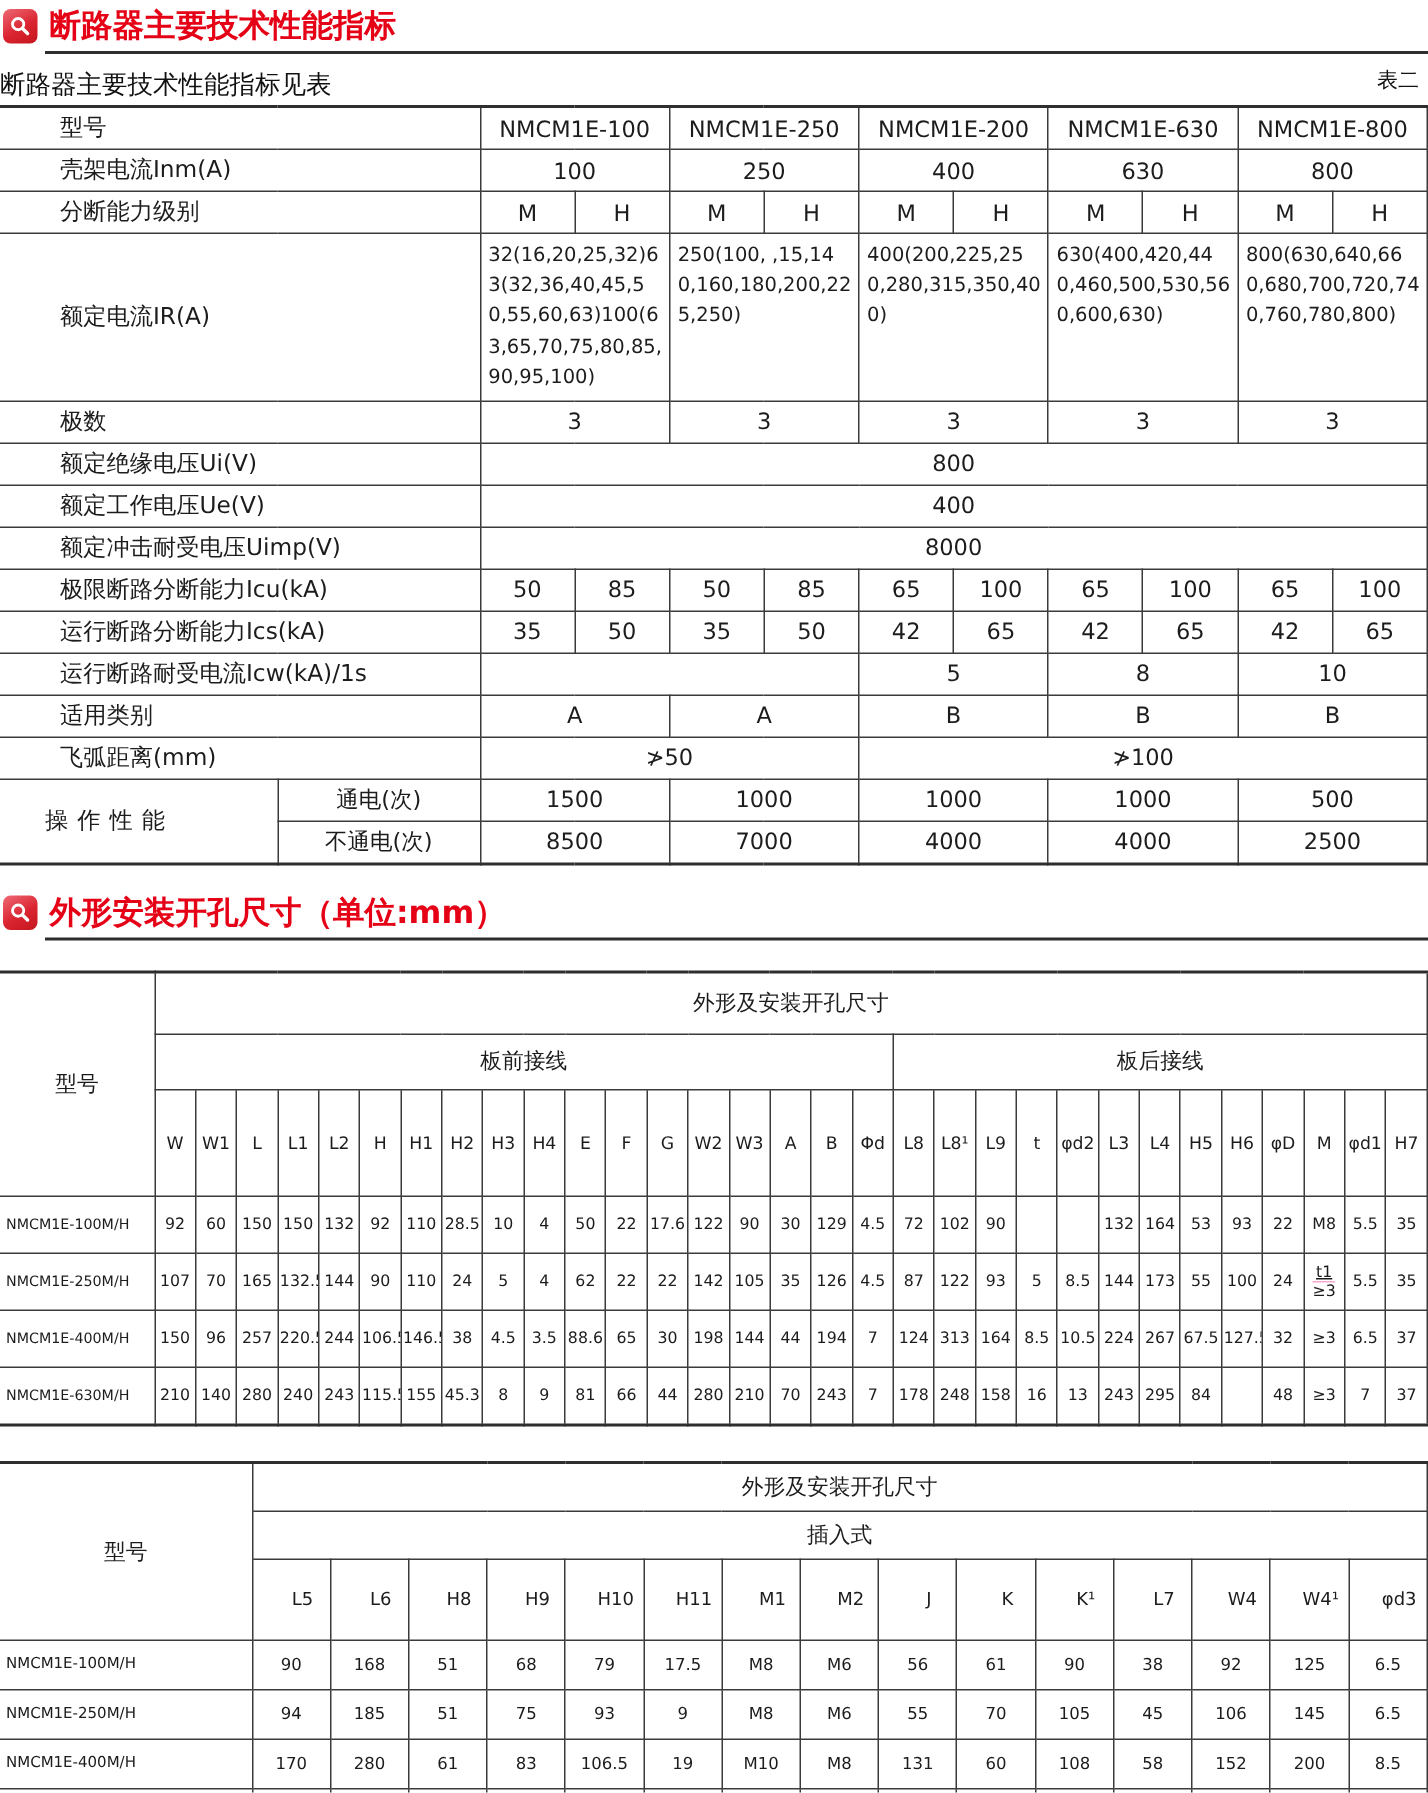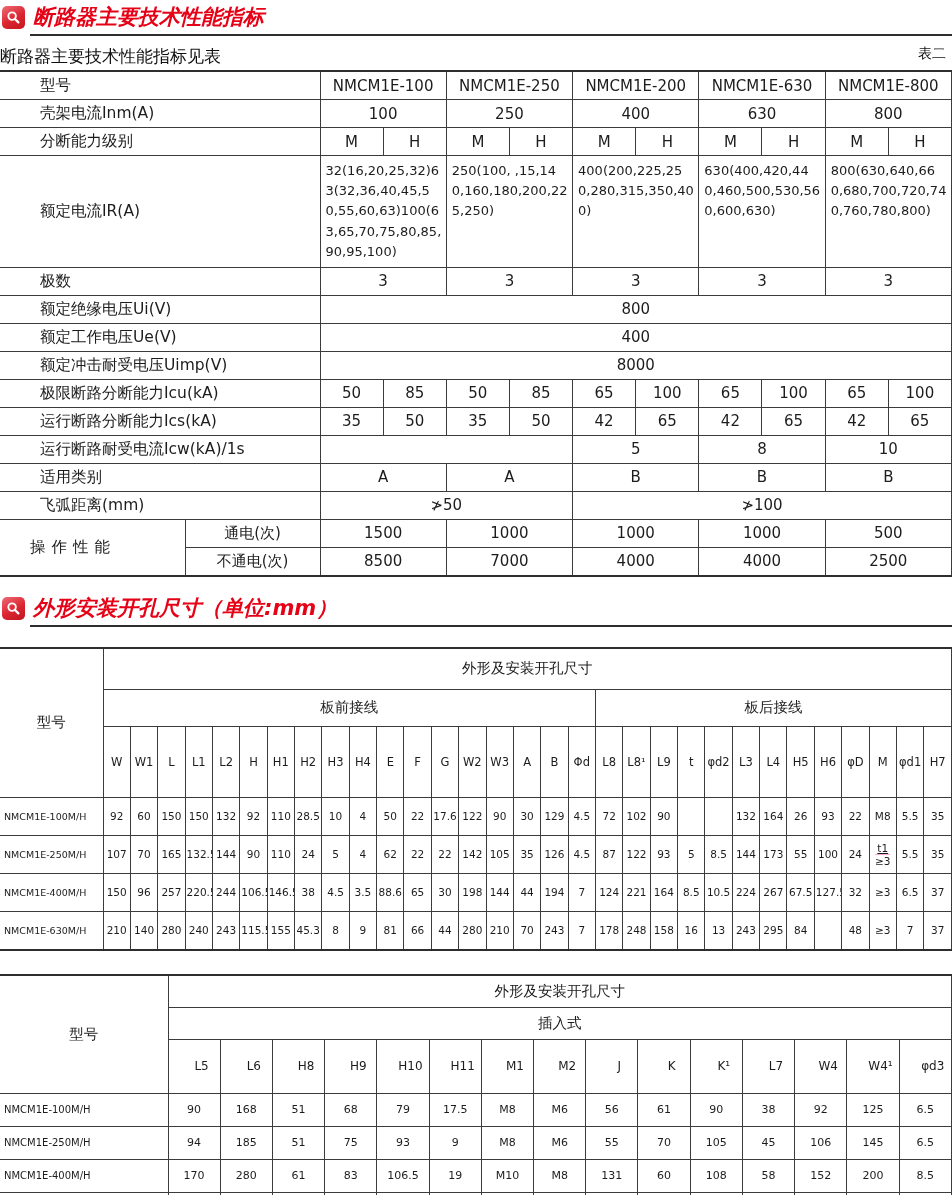--- a/index.html
+++ b/index.html
@@ -3,21 +3,21 @@
 <meta charset="utf-8">
 <style>
   html,body{margin:0;padding:0;}
   body{
     width:952px;height:1195px;background:#ffffff;color:#1c1c1c;
     font-family:"DejaVu Sans","Liberation Sans",sans-serif;
     position:relative;overflow:hidden;
   }
   .wrap{padding:0 0 0 0;}
   
-  .section-head{display:flex;align-items:center;gap:8px;padding:6px 0 0 2px;font-style:italic;}
+  .section-head{display:flex;align-items:center;gap:8px;padding:6px 0 0 2px;}
   .icon-badge{
     width:23px;height:23px;border-radius:5px;flex:0 0 auto;
     background:linear-gradient(150deg,#ee6b76 0%,#da2531 55%,#c4161f 100%);
     display:flex;align-items:center;justify-content:center;
   }
   .sec-title{font-size:21px;font-weight:bold;color:#e60216;line-height:1.1;}
   .head-rule{height:0;border-top:2px solid #2e2e2e;margin:5px 0 0 30px;}
   .sub-row{display:flex;justify-content:space-between;align-items:flex-start;margin:9px 2px 1px 0;}
   .subtitle{font-size:17px;color:#111;}
   .table-label{font-size:14px;color:#111;padding-right:4px;}
@@ -328,21 +328,21 @@
           <td>30</td>
           <td>129</td>
           <td>4.5</td>
           <td>72</td>
           <td>102</td>
           <td>90</td>
           <td></td>
           <td></td>
           <td>132</td>
           <td>164</td>
-          <td>26</td>
+          <td>53</td>
           <td>93</td>
           <td>22</td>
           <td>M8</td>
           <td>5.5</td>
           <td>35</td>
         </tr>
         <tr>
           <td class="model-cell">NMCM1E-250M/H</td>
           <td>107</td>
           <td>70</td>
@@ -393,21 +393,21 @@
           <td>3.5</td>
           <td>88.6</td>
           <td>65</td>
           <td>30</td>
           <td>198</td>
           <td>144</td>
           <td>44</td>
           <td>194</td>
           <td>7</td>
           <td>124</td>
-          <td>221</td>
+          <td>313</td>
           <td>164</td>
           <td>8.5</td>
           <td>10.5</td>
           <td>224</td>
           <td>267</td>
           <td>67.5</td>
           <td>127.5</td>
           <td>32</td>
           <td>≥3</td>
           <td>6.5</td>

